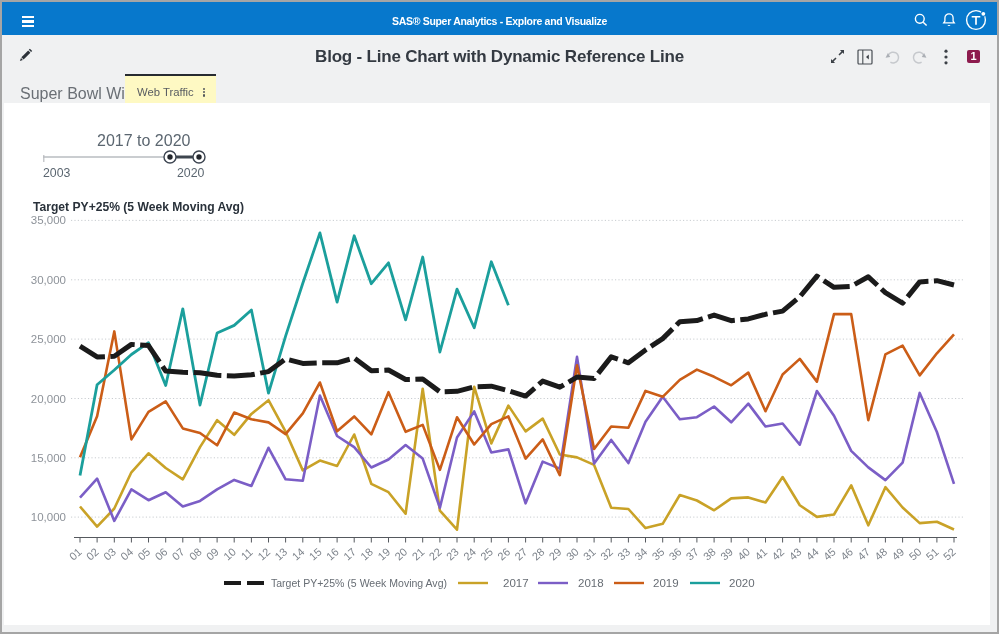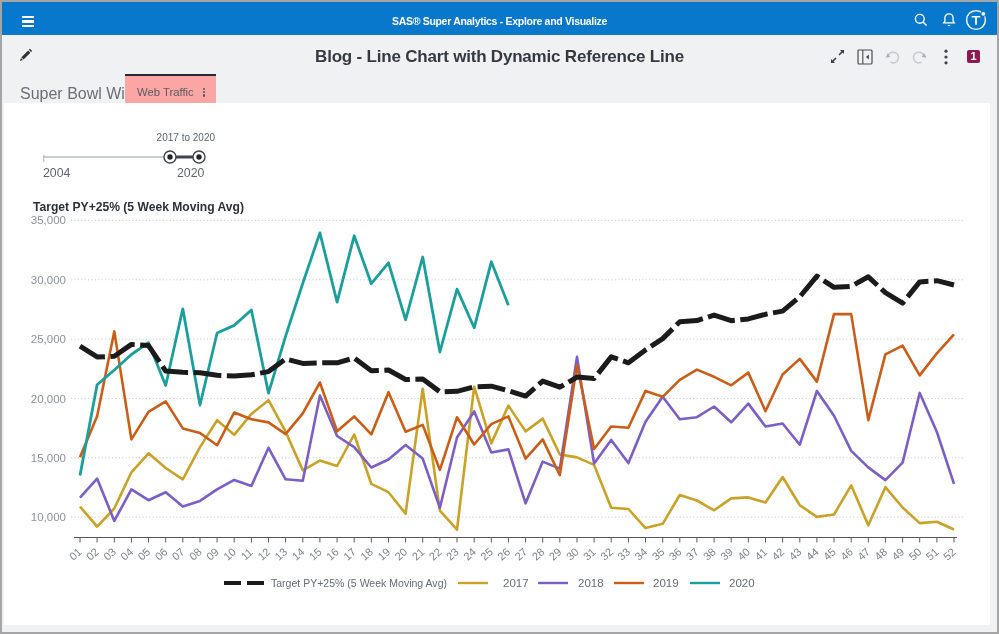--- a/index.html
+++ b/index.html
@@ -5,26 +5,26 @@
   html,body{margin:0;padding:0;}
   body{width:999px;height:634px;position:relative;font-family:"Liberation Sans",sans-serif;overflow:hidden;background:#f0f1f2;}
   .winborder{position:absolute;left:0;top:0;width:995px;height:630px;border:2px solid #a5a5a5;background:#f0f1f2;}
   .topbar{position:absolute;left:2px;top:2px;width:995px;height:33px;background:#0778cc;}
   .topbar .title{position:absolute;left:0;right:0;top:13px;text-align:center;color:#fff;font-size:10.5px;font-weight:bold;letter-spacing:-0.3px;}
   .hamb{position:absolute;left:20px;top:13.6px;width:11.5px;height:13px;}
   .hamb div{height:2.5px;background:#fff;margin-bottom:2.1px;}
   .ticon{position:absolute;}
   .canvas{position:absolute;left:4px;top:103px;width:986px;height:522px;background:#fff;}
   .titlebar-title{position:absolute;left:0;right:0;top:46.5px;text-align:center;font-size:17px;font-weight:bold;letter-spacing:-0.2px;color:#343a42;}
-  .tab-active{position:absolute;left:125px;top:73.5px;width:91px;height:27.5px;background:#fca5a5;border-top:2px solid #272b31;}
+  .tab-active{position:absolute;left:125px;top:73.5px;width:91px;height:27.5px;background:#fef9c3;border-top:2px solid #272b31;}
   .tab-inactive{position:absolute;left:20px;top:85px;font-size:16px;color:#6a6f75;}
   .tab-active .lbl{position:absolute;left:12px;top:10px;font-size:11.3px;color:#585c61;}
   .kebab{position:absolute;right:10px;top:12px;width:3px;}
   .kebab div{width:2.3px;height:2.3px;border-radius:50%;background:#53575c;margin-bottom:1.2px;}
-  .slider-label{position:absolute;left:70px;top:132px;width:145px;text-align:right;font-size:10px;color:#5b6670;}
+  .slider-label{position:absolute;left:97px;top:132px;width:145px;text-align:left;font-size:16px;color:#5b6670;}
   .slider-endl{position:absolute;font-size:12.3px;color:#5b6670;}
 </style>
 </head>
 <body>
 <div class="winborder"></div>
 <div class="topbar">
   <div class="hamb">
       <div></div>
       <div></div>
       <div></div>
@@ -96,21 +96,21 @@
 <div class="slider-label">2017 to 2020</div>
 <svg style="position:absolute;left:0;top:0;" width="999" height="634" viewBox="0 0 999 634">
   <line x1="43" y1="157" x2="199" y2="157" stroke="#b9bcc0" stroke-width="1.6"></line>
   <line x1="43.8" y1="155" x2="43.8" y2="162" stroke="#b9bcc0" stroke-width="1.2"></line>
   <line x1="170" y1="157" x2="199" y2="157" stroke="#3d454e" stroke-width="3"></line>
   <circle cx="170" cy="157" r="6.0" fill="#fff" stroke="#3c4450" stroke-width="1.4"></circle>
   <circle cx="170" cy="157" r="2.7" fill="#22262c"></circle>
   <circle cx="199" cy="157" r="6.0" fill="#fff" stroke="#3c4450" stroke-width="1.4"></circle>
   <circle cx="199" cy="157" r="2.7" fill="#22262c"></circle>
 </svg>
-<div class="slider-endl" style="left:43px;top:166px;">2004</div>
+<div class="slider-endl" style="left:43px;top:166px;">2003</div>
 <div class="slider-endl" style="left:177px;top:166px;">2020</div>
 <svg width="999" height="634" viewBox="0 0 999 634" style="position:absolute;left:0;top:0;">
 <line x1="71" y1="220.4" x2="963" y2="220.4" stroke="#c9cdd1" stroke-width="1" stroke-dasharray="1.2,2.2"></line>
 <line x1="71" y1="279.8" x2="963" y2="279.8" stroke="#c9cdd1" stroke-width="1" stroke-dasharray="1.2,2.2"></line>
 <line x1="71" y1="339.1" x2="963" y2="339.1" stroke="#c9cdd1" stroke-width="1" stroke-dasharray="1.2,2.2"></line>
 <line x1="71" y1="398.5" x2="963" y2="398.5" stroke="#c9cdd1" stroke-width="1" stroke-dasharray="1.2,2.2"></line>
 <line x1="71" y1="457.8" x2="963" y2="457.8" stroke="#c9cdd1" stroke-width="1" stroke-dasharray="1.2,2.2"></line>
 <line x1="71" y1="517.1" x2="963" y2="517.1" stroke="#c9cdd1" stroke-width="1" stroke-dasharray="1.2,2.2"></line>
 <text x="66" y="224.4" font-size="11.5" fill="#8d9299" text-anchor="end" font-family="Liberation Sans, sans-serif">35,000</text>
 <text x="66" y="283.8" font-size="11.5" fill="#8d9299" text-anchor="end" font-family="Liberation Sans, sans-serif">30,000</text>

